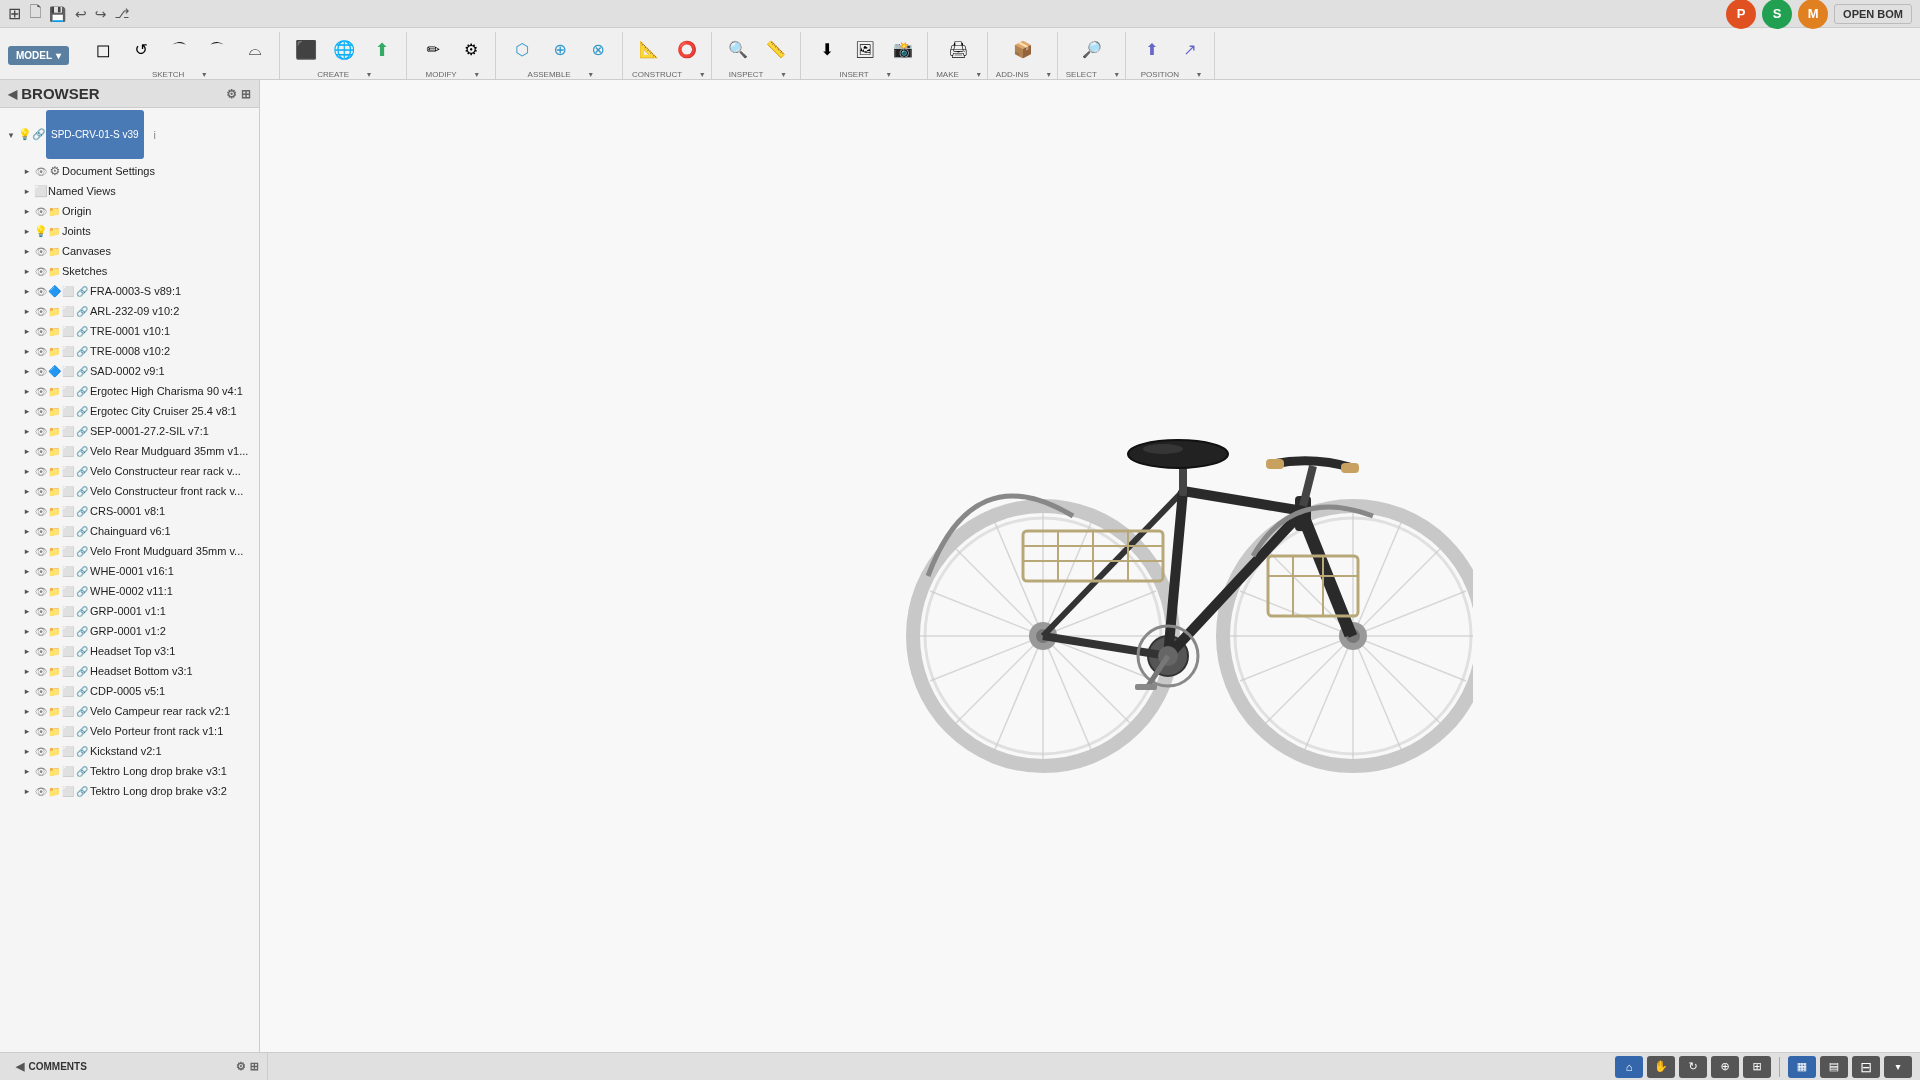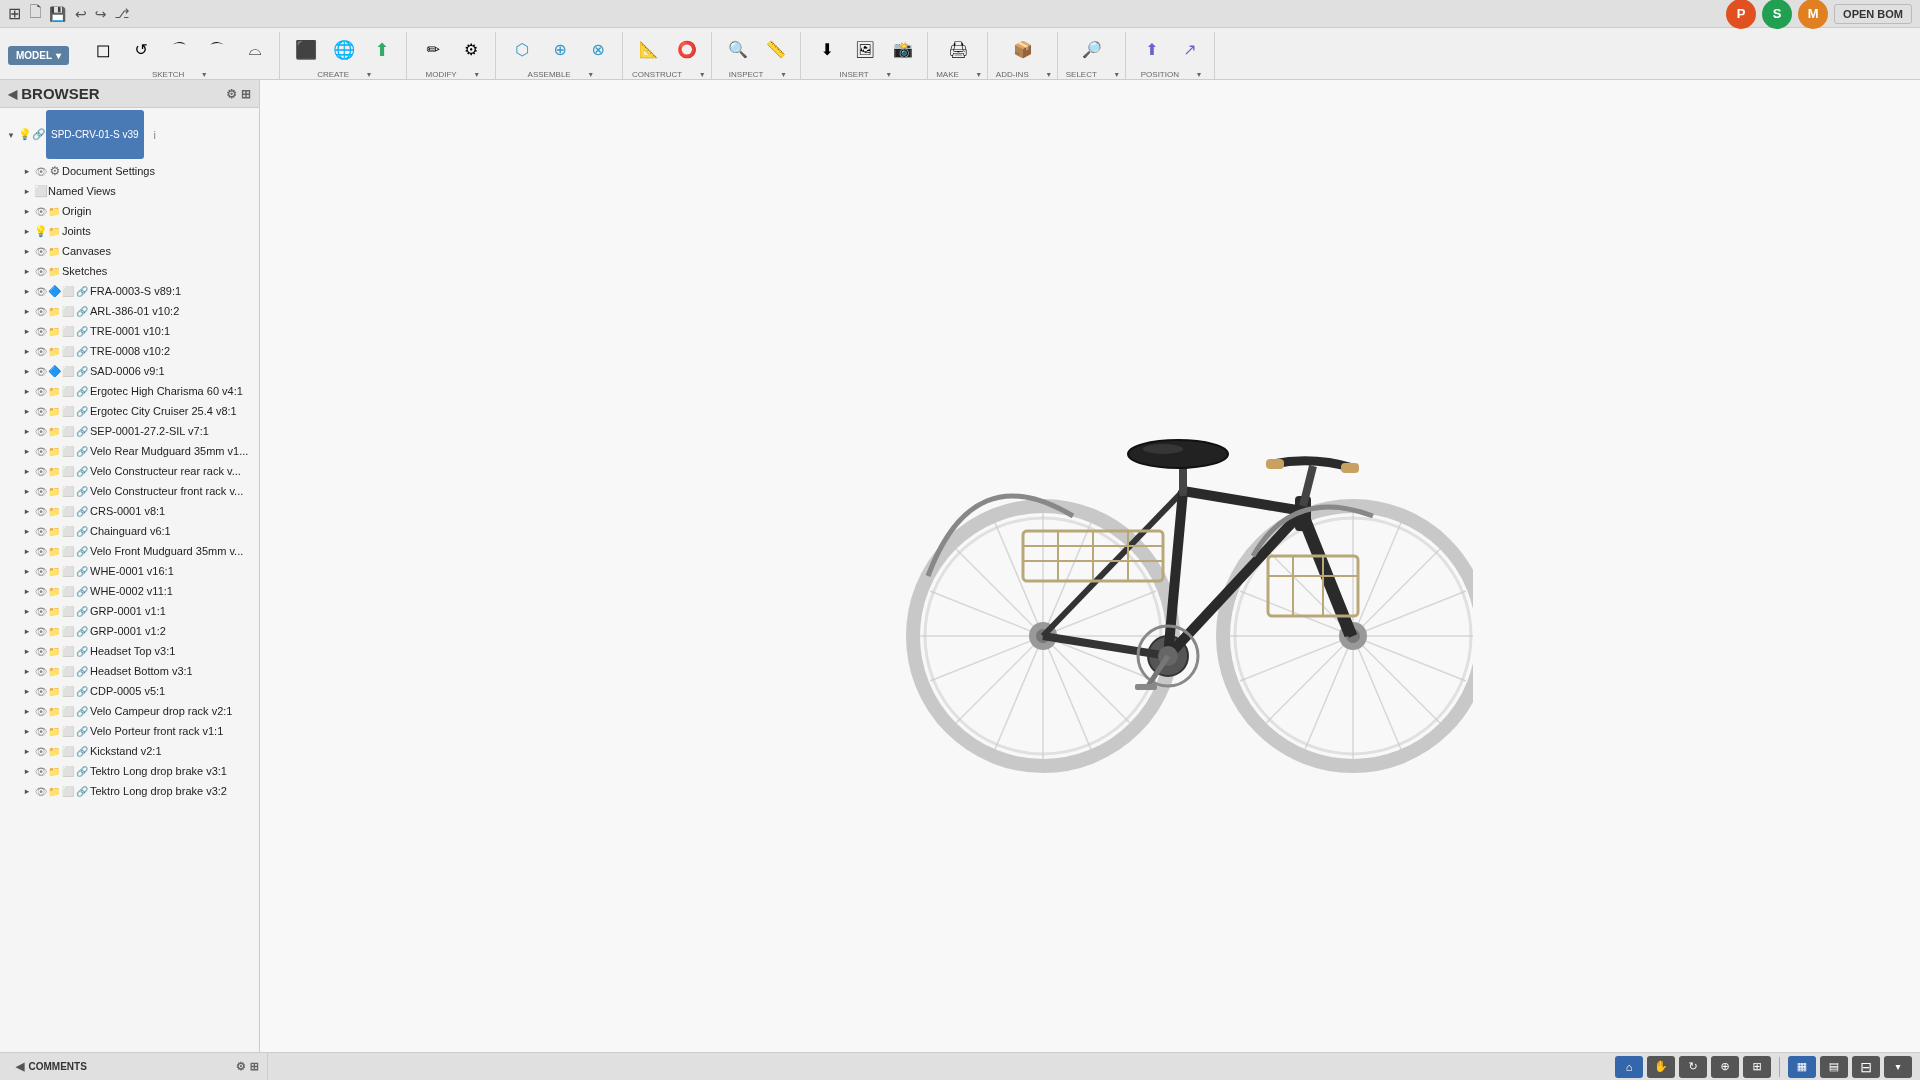--- a/index.html
+++ b/index.html
@@ -344,21 +344,21 @@
         <span class="item-icon link-icon">🔗</span>
         <span class="item-label">FRA-0003-S v89:1</span>
       </div>
 
       <div class="browser-item indent-1">
         <span class="expand-arrow">▸</span>
         <span class="item-icon eye-icon">👁</span>
         <span class="item-icon folder-icon">📁</span>
         <span class="item-icon comp-icon">⬜</span>
         <span class="item-icon link-icon">🔗</span>
-        <span class="item-label">ARL-386-01 v10:2</span>
+        <span class="item-label">ARL-232-09 v10:2</span>
       </div>
 
       <div class="browser-item indent-1">
         <span class="expand-arrow">▸</span>
         <span class="item-icon eye-icon">👁</span>
         <span class="item-icon folder-icon">📁</span>
         <span class="item-icon comp-icon">⬜</span>
         <span class="item-icon link-icon">🔗</span>
         <span class="item-label">TRE-0001 v10:1</span>
       </div>
@@ -371,30 +371,30 @@
         <span class="item-icon link-icon">🔗</span>
         <span class="item-label">TRE-0008 v10:2</span>
       </div>
 
       <div class="browser-item indent-1">
         <span class="expand-arrow">▸</span>
         <span class="item-icon eye-icon">👁</span>
         <span class="item-icon" style="color:#cc6600; font-size:11px;">🔷</span>
         <span class="item-icon comp-icon">⬜</span>
         <span class="item-icon link-icon">🔗</span>
-        <span class="item-label">SAD-0006 v9:1</span>
-      </div>
-
-      <div class="browser-item indent-1">
-        <span class="expand-arrow">▸</span>
-        <span class="item-icon eye-icon">👁</span>
-        <span class="item-icon folder-icon">📁</span>
-        <span class="item-icon comp-icon">⬜</span>
-        <span class="item-icon link-icon">🔗</span>
-        <span class="item-label">Ergotec High Charisma 60 v4:1</span>
+        <span class="item-label">SAD-0002 v9:1</span>
+      </div>
+
+      <div class="browser-item indent-1">
+        <span class="expand-arrow">▸</span>
+        <span class="item-icon eye-icon">👁</span>
+        <span class="item-icon folder-icon">📁</span>
+        <span class="item-icon comp-icon">⬜</span>
+        <span class="item-icon link-icon">🔗</span>
+        <span class="item-label">Ergotec High Charisma 90 v4:1</span>
       </div>
 
       <div class="browser-item indent-1">
         <span class="expand-arrow">▸</span>
         <span class="item-icon eye-icon">👁</span>
         <span class="item-icon folder-icon">📁</span>
         <span class="item-icon comp-icon">⬜</span>
         <span class="item-icon link-icon">🔗</span>
         <span class="item-label">Ergotec City Cruiser 25.4 v8:1</span>
       </div>
@@ -524,21 +524,21 @@
         <span class="item-icon link-icon">🔗</span>
         <span class="item-label">CDP-0005 v5:1</span>
       </div>
 
       <div class="browser-item indent-1">
         <span class="expand-arrow">▸</span>
         <span class="item-icon eye-icon">👁</span>
         <span class="item-icon folder-icon">📁</span>
         <span class="item-icon comp-icon">⬜</span>
         <span class="item-icon link-icon">🔗</span>
-        <span class="item-label">Velo Campeur drop rack v2:1</span>
+        <span class="item-label">Velo Campeur rear rack v2:1</span>
       </div>
 
       <div class="browser-item indent-1">
         <span class="expand-arrow">▸</span>
         <span class="item-icon eye-icon">👁</span>
         <span class="item-icon folder-icon">📁</span>
         <span class="item-icon comp-icon">⬜</span>
         <span class="item-icon link-icon">🔗</span>
         <span class="item-label">Velo Porteur front rack v1:1</span>
       </div>

